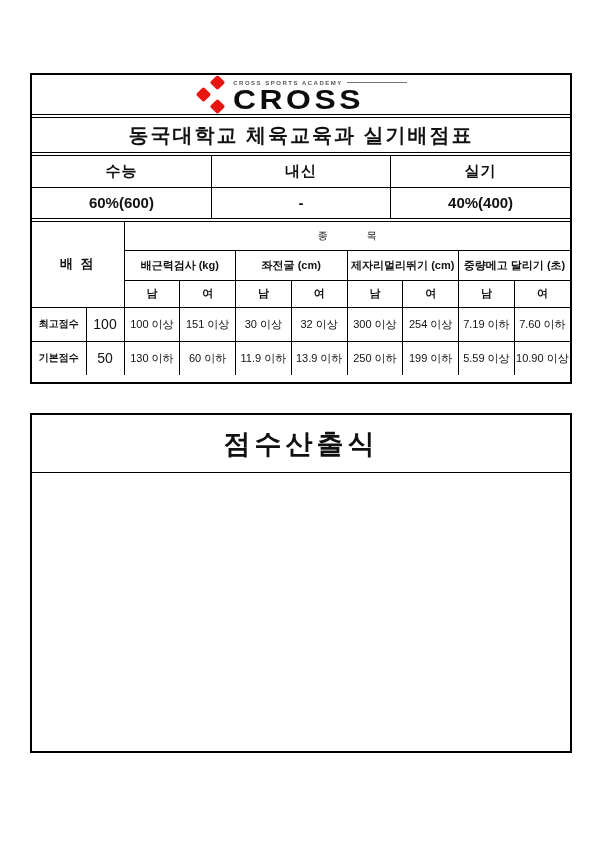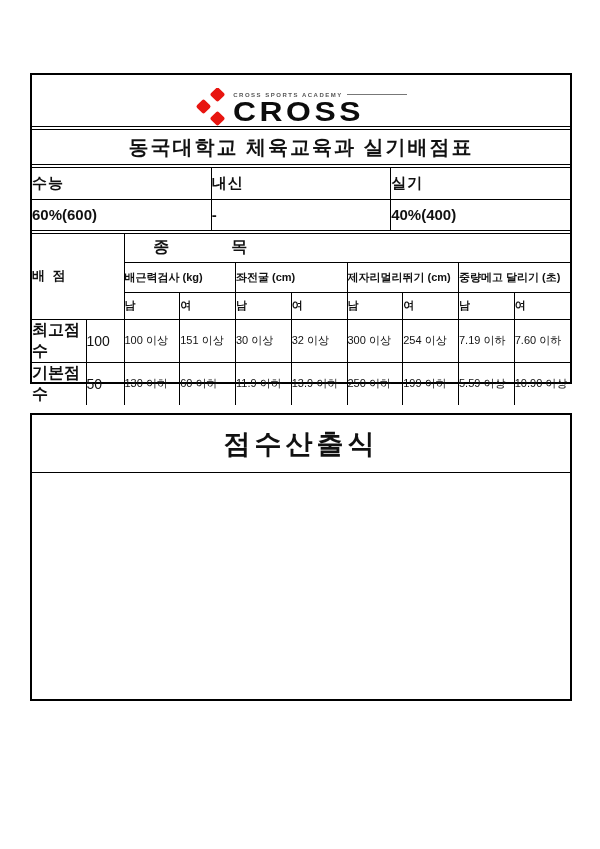--- a/index.html
+++ b/index.html
@@ -8,26 +8,26 @@
     width: 600px; height: 849px;
     font-family: "Liberation Sans", "DejaVu Sans", sans-serif;
     color: #111;
     position: relative;
   }
   .page { position: absolute; inset: 0; background: #fff; }
 
   
   .box { position: absolute; left: 30px; width: 542px; border: 2px solid #000; background: #fff; }
   .box1 { top: 73px; height: 311px; }
-  .box2 { top: 413px; height: 288px; }
+  .box2 { top: 413px; height: 340px; }
 
   .logo-row {
     height: 43px;
     border-bottom: 4px double #000;
-    display: flex; align-items: center; justify-content: center; margin-top: 12px;
+    display: flex; align-items: center; justify-content: center;
   }
   .logo-inner { display: flex; align-items: flex-end; gap: 4px; }
   .logo-diamonds { width: 34px; height: 38px; display: block; }
   .logo-text-col { display: flex; flex-direction: column; }
   .logo-tagline {
     display: flex; align-items: center; gap: 4px;
     font-size: 6px; font-weight: bold; letter-spacing: 1.5px;
     color: #555; white-space: nowrap;
   }
   .tagline-line { display: inline-block; width: 60px; height: 1px; background: #777; }
@@ -38,33 +38,33 @@
   }
 
   .doc-title {
     height: 38px;
     border-bottom: 4px double #000;
     display: flex; align-items: center; justify-content: center;
     font-size: 20px; font-weight: bold; letter-spacing: 2px;
   }
 
   table { border-collapse: collapse; border-style: hidden; width: 100%; table-layout: fixed; }
-  td, th { border: 1px solid #000; text-align: left; vertical-align: middle; padding: 0; }
+  td, th { border: 1px solid #000; text-align: center; vertical-align: middle; padding: 0; }
 
   .ratio-table { height: 62px; }
   .ratio-table .hdr { height: 31px; font-size: 15px; font-weight: bold; letter-spacing: 1px; }
   .ratio-table .val { height: 31px; font-size: 15px; font-weight: bold; }
   .ratio-wrap { border-bottom: 4px double #000; }
 
   .score-table { height: 153px; font-size: 11px; }
   .score-table .corner { font-size: 13px; font-weight: bold; letter-spacing: 2px; margin-left: 29px; }
-  .score-table .group-hdr { height: 28px; font-size: 16px; font-weight: bold; letter-spacing: 1.8em; text-indent: 1.8em; }
+  .score-table .group-hdr { height: 28px; font-size: 10px; font-weight: normal; letter-spacing: 1.8em; text-indent: 1.8em; }
   .score-table .event-hdr { height: 30px; font-size: 11px; font-weight: bold; }
   .score-table .gender { height: 27px; font-size: 11px; font-weight: bold; }
-  .score-table .row-label { font-size: 16px; font-weight: bold; height: 34px; }
+  .score-table .row-label { font-size: 10px; font-weight: bold; height: 34px; }
   .score-table .row-score { font-size: 14px; }
   .score-table .cell { font-size: 11px; }
 
   
   .formula-title {
     height: 58px;
     border-bottom: 1px solid #000;
     display: flex; align-items: center; justify-content: center;
     font-size: 27px; font-weight: bold; letter-spacing: 4px;
   }

